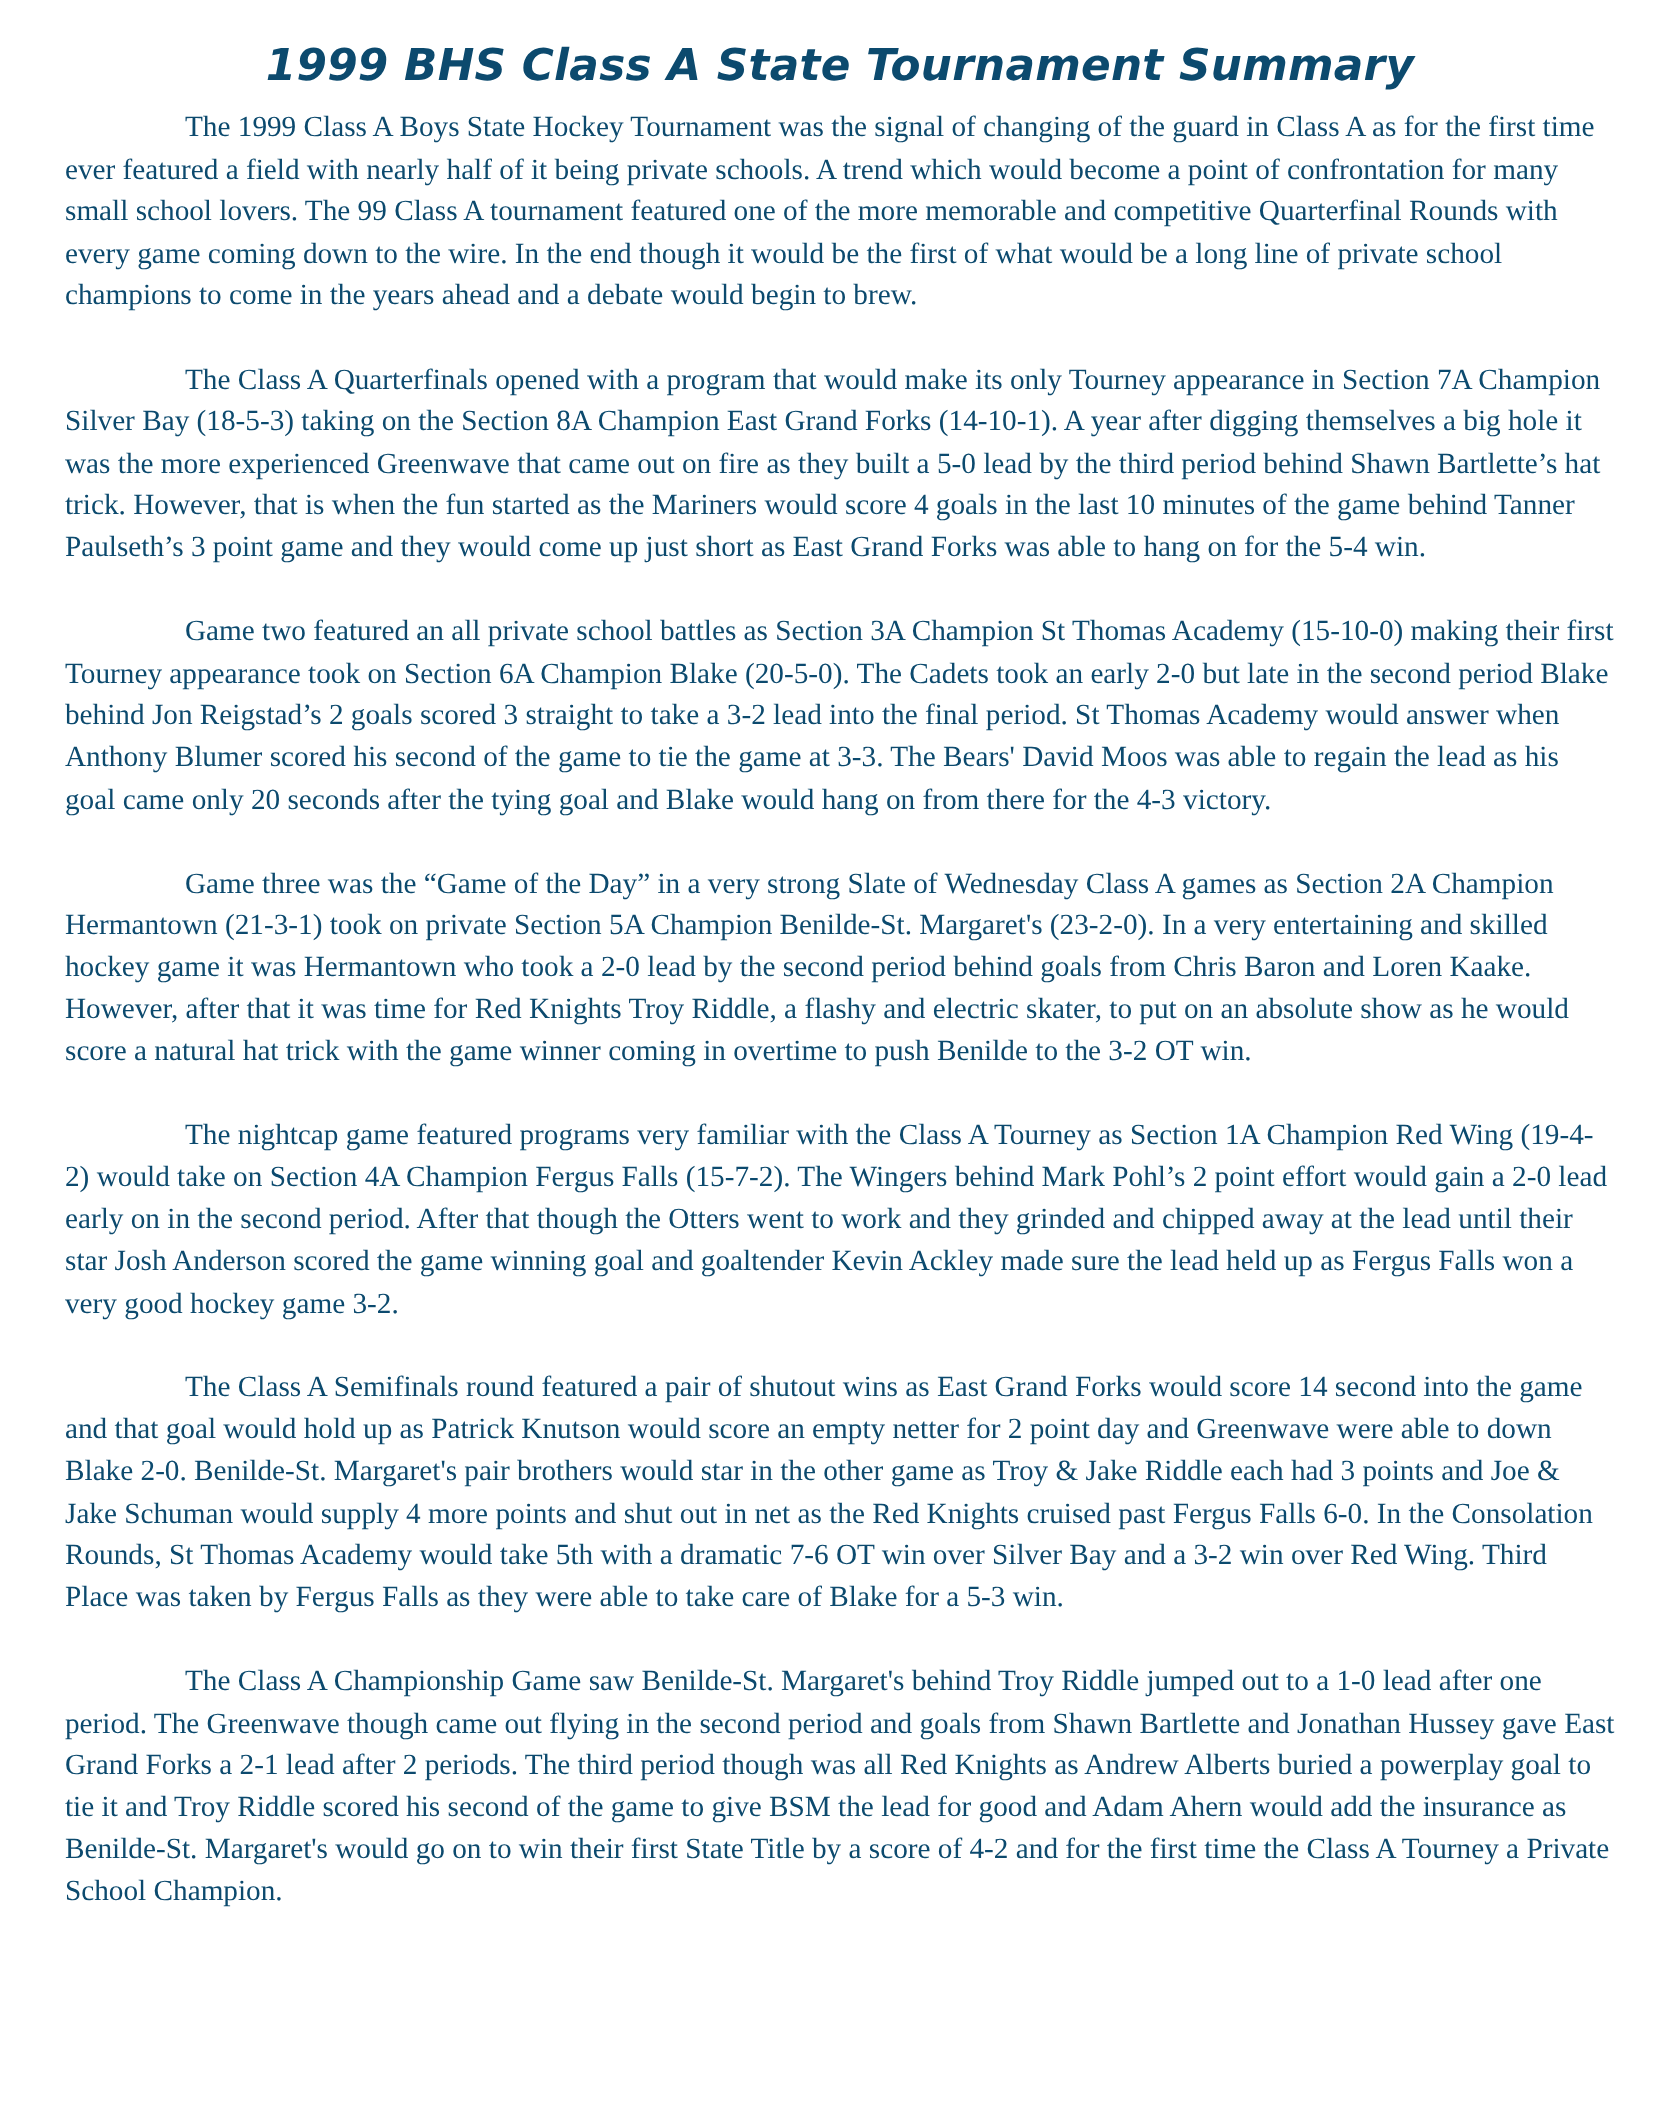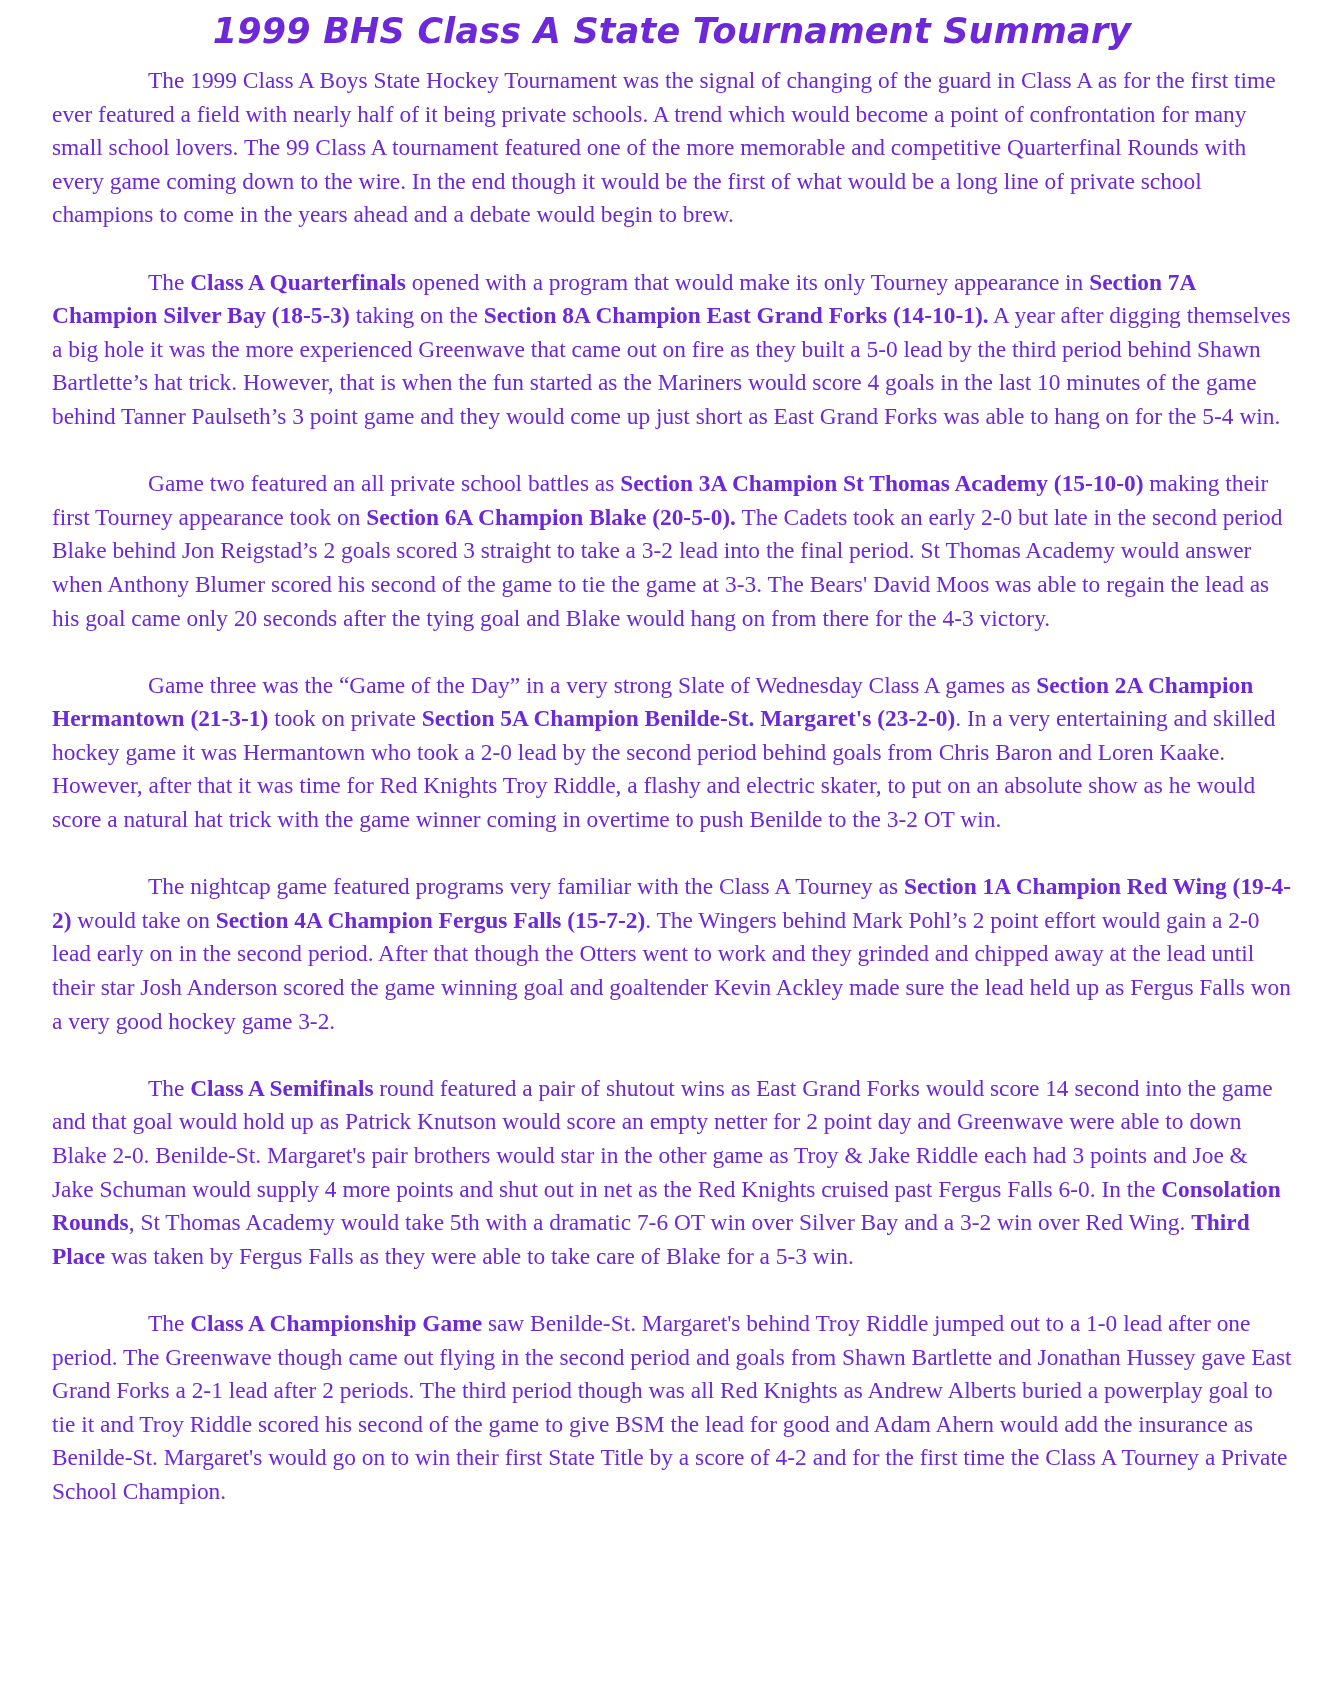--- a/index.html
+++ b/index.html
@@ -1,42 +1,42 @@
 <!DOCTYPE html>
 <html><head>
   <meta charset="utf-8">
   <style>
     html, body { margin: 0; padding: 0; background: #ffffff; }
     body { width: 1344px; height: 1682px; overflow: hidden; }
     .page {
       position: relative;
       box-sizing: border-box;
       width: 1344px;
-      padding: 2px 52px 0 52px;
-      color: #6d28d9;
+      padding: 24px 52px 0 52px;
+      color: #0c4a6e;
       font-family: "Liberation Serif", "DejaVu Serif", serif;
       font-size: 23.4px;
       line-height: 33.6px;
     }
     .title {
       margin: 0 0 4px 0;
       text-align: center;
       font-family: "DejaVu Sans", "Liberation Sans", sans-serif;
       font-style: italic;
       font-weight: bold;
       font-size: 35px;
       line-height: 58px;
       letter-spacing: 0.2px;
     }
     .para {
       margin: 0 0 33.6px 0;
       text-indent: 96px;
       text-align: left;
     }
-    .para b { font-weight: bold; text-align: center; }
+    .para b { font-weight: normal; text-align: center; }
   </style>
 </head>
 <body>
 
 <div class="page">
   <h1 class="title">1999 BHS Class A State Tournament Summary</h1>
 
   <p class="para">
     <span>The 1999 Class A Boys State Hockey Tournament was the signal of changing of the guard in Class A as for the first time ever featured a field with nearly half of it being private schools. A trend which would become a point of confrontation for many small school lovers. The 99 Class A tournament featured one of the more memorable and competitive Quarterfinal Rounds with every game coming down to the wire. In the end though it would be the first of what would be a long line of private school champions to come in the years ahead and a debate would begin to brew.</span>
   </p>

